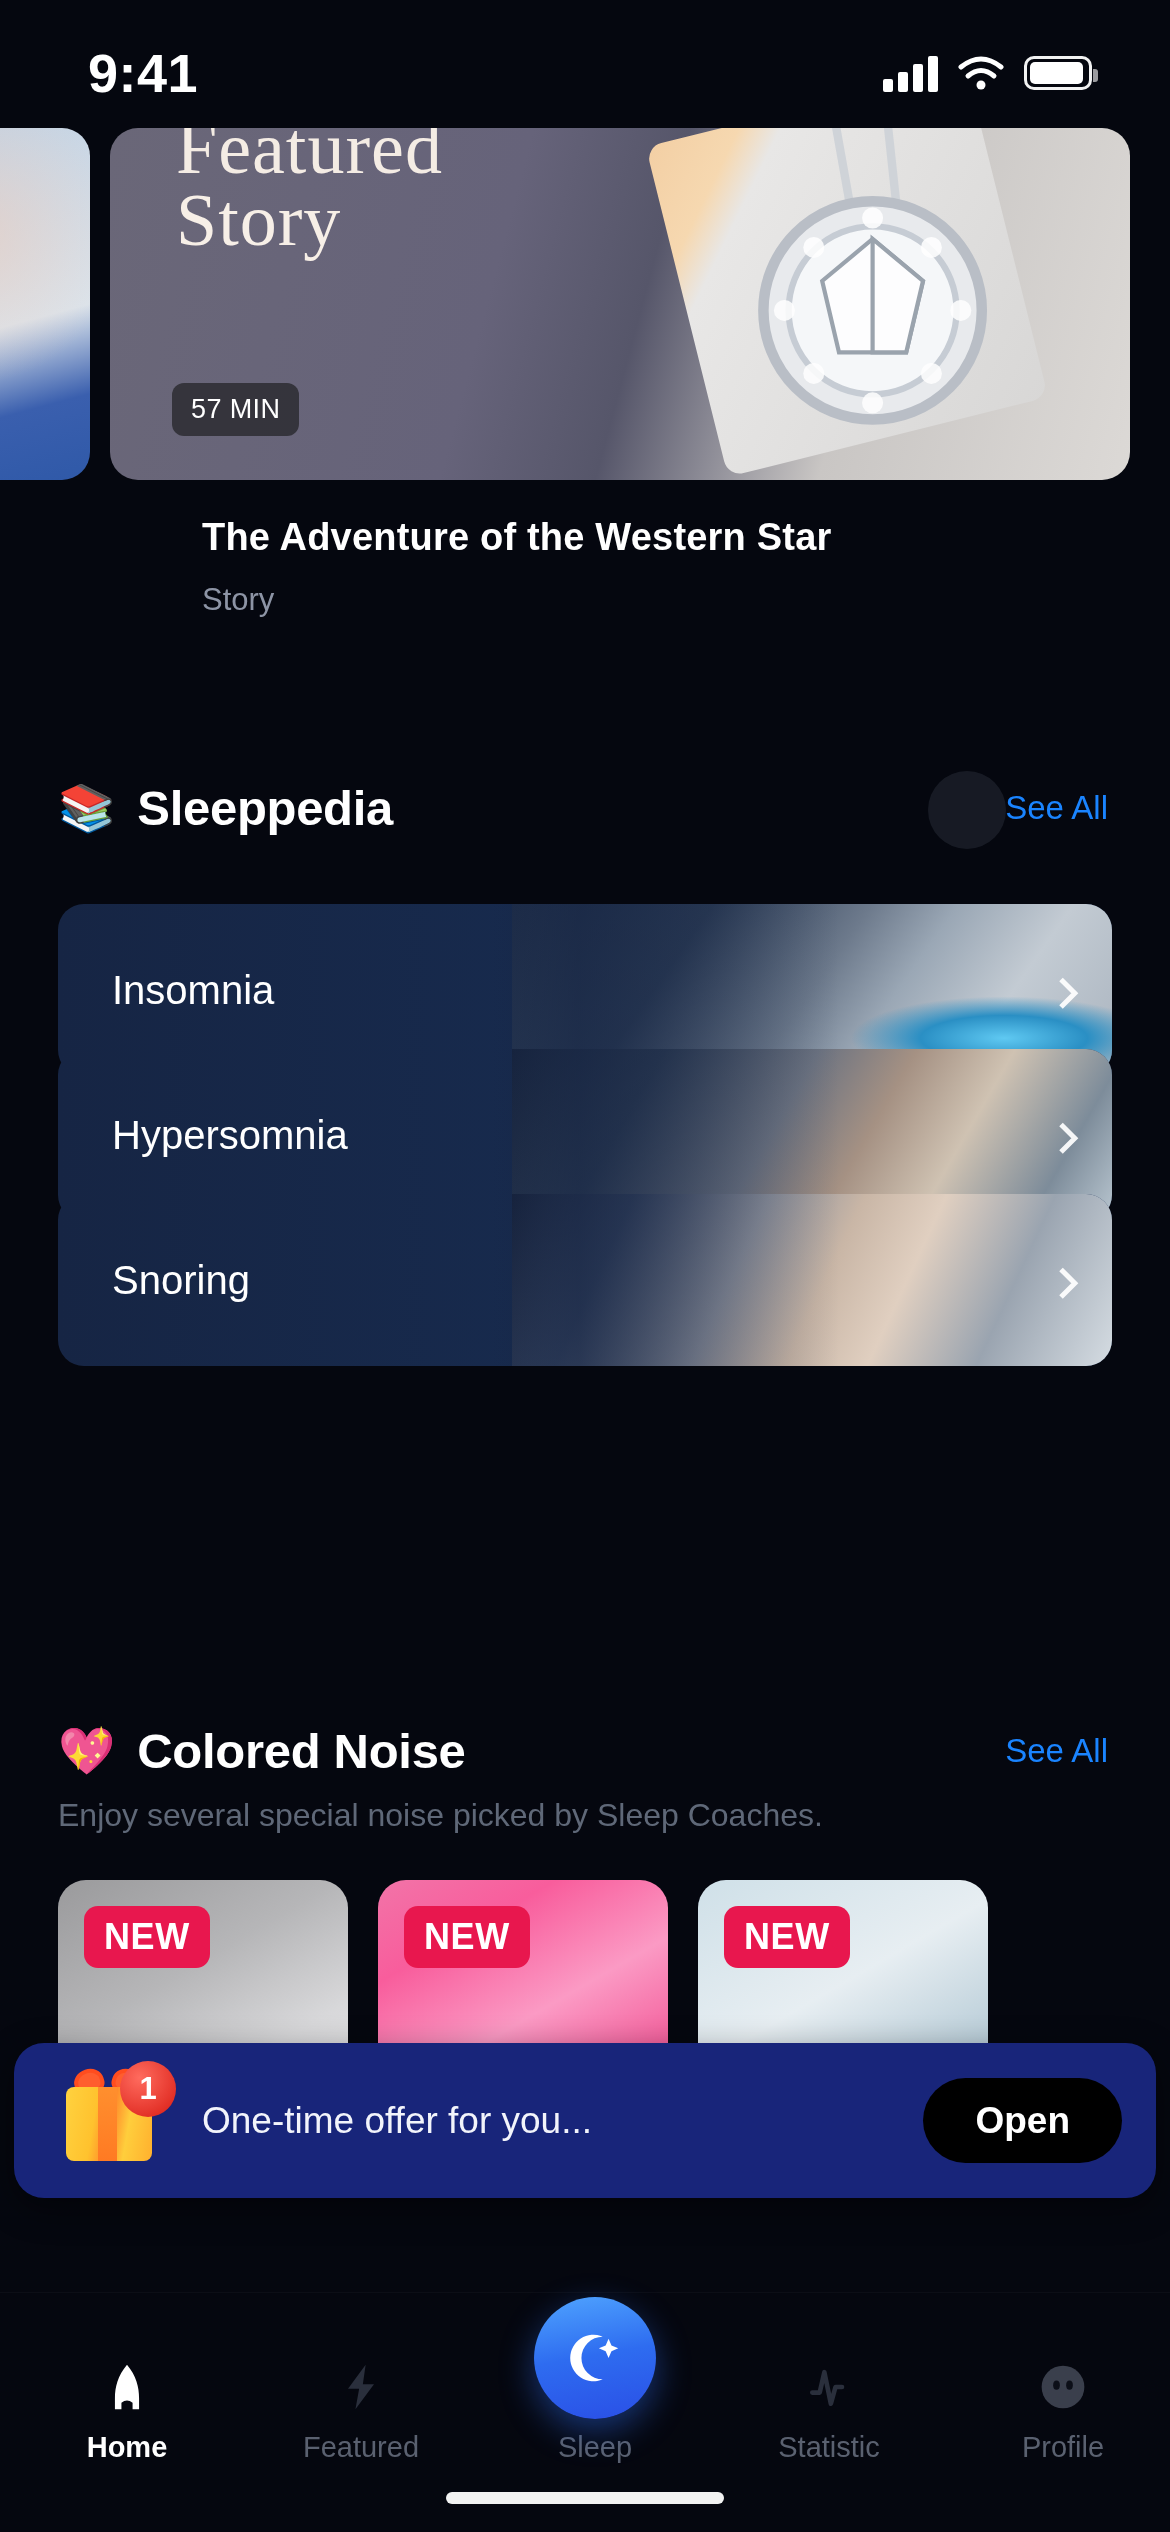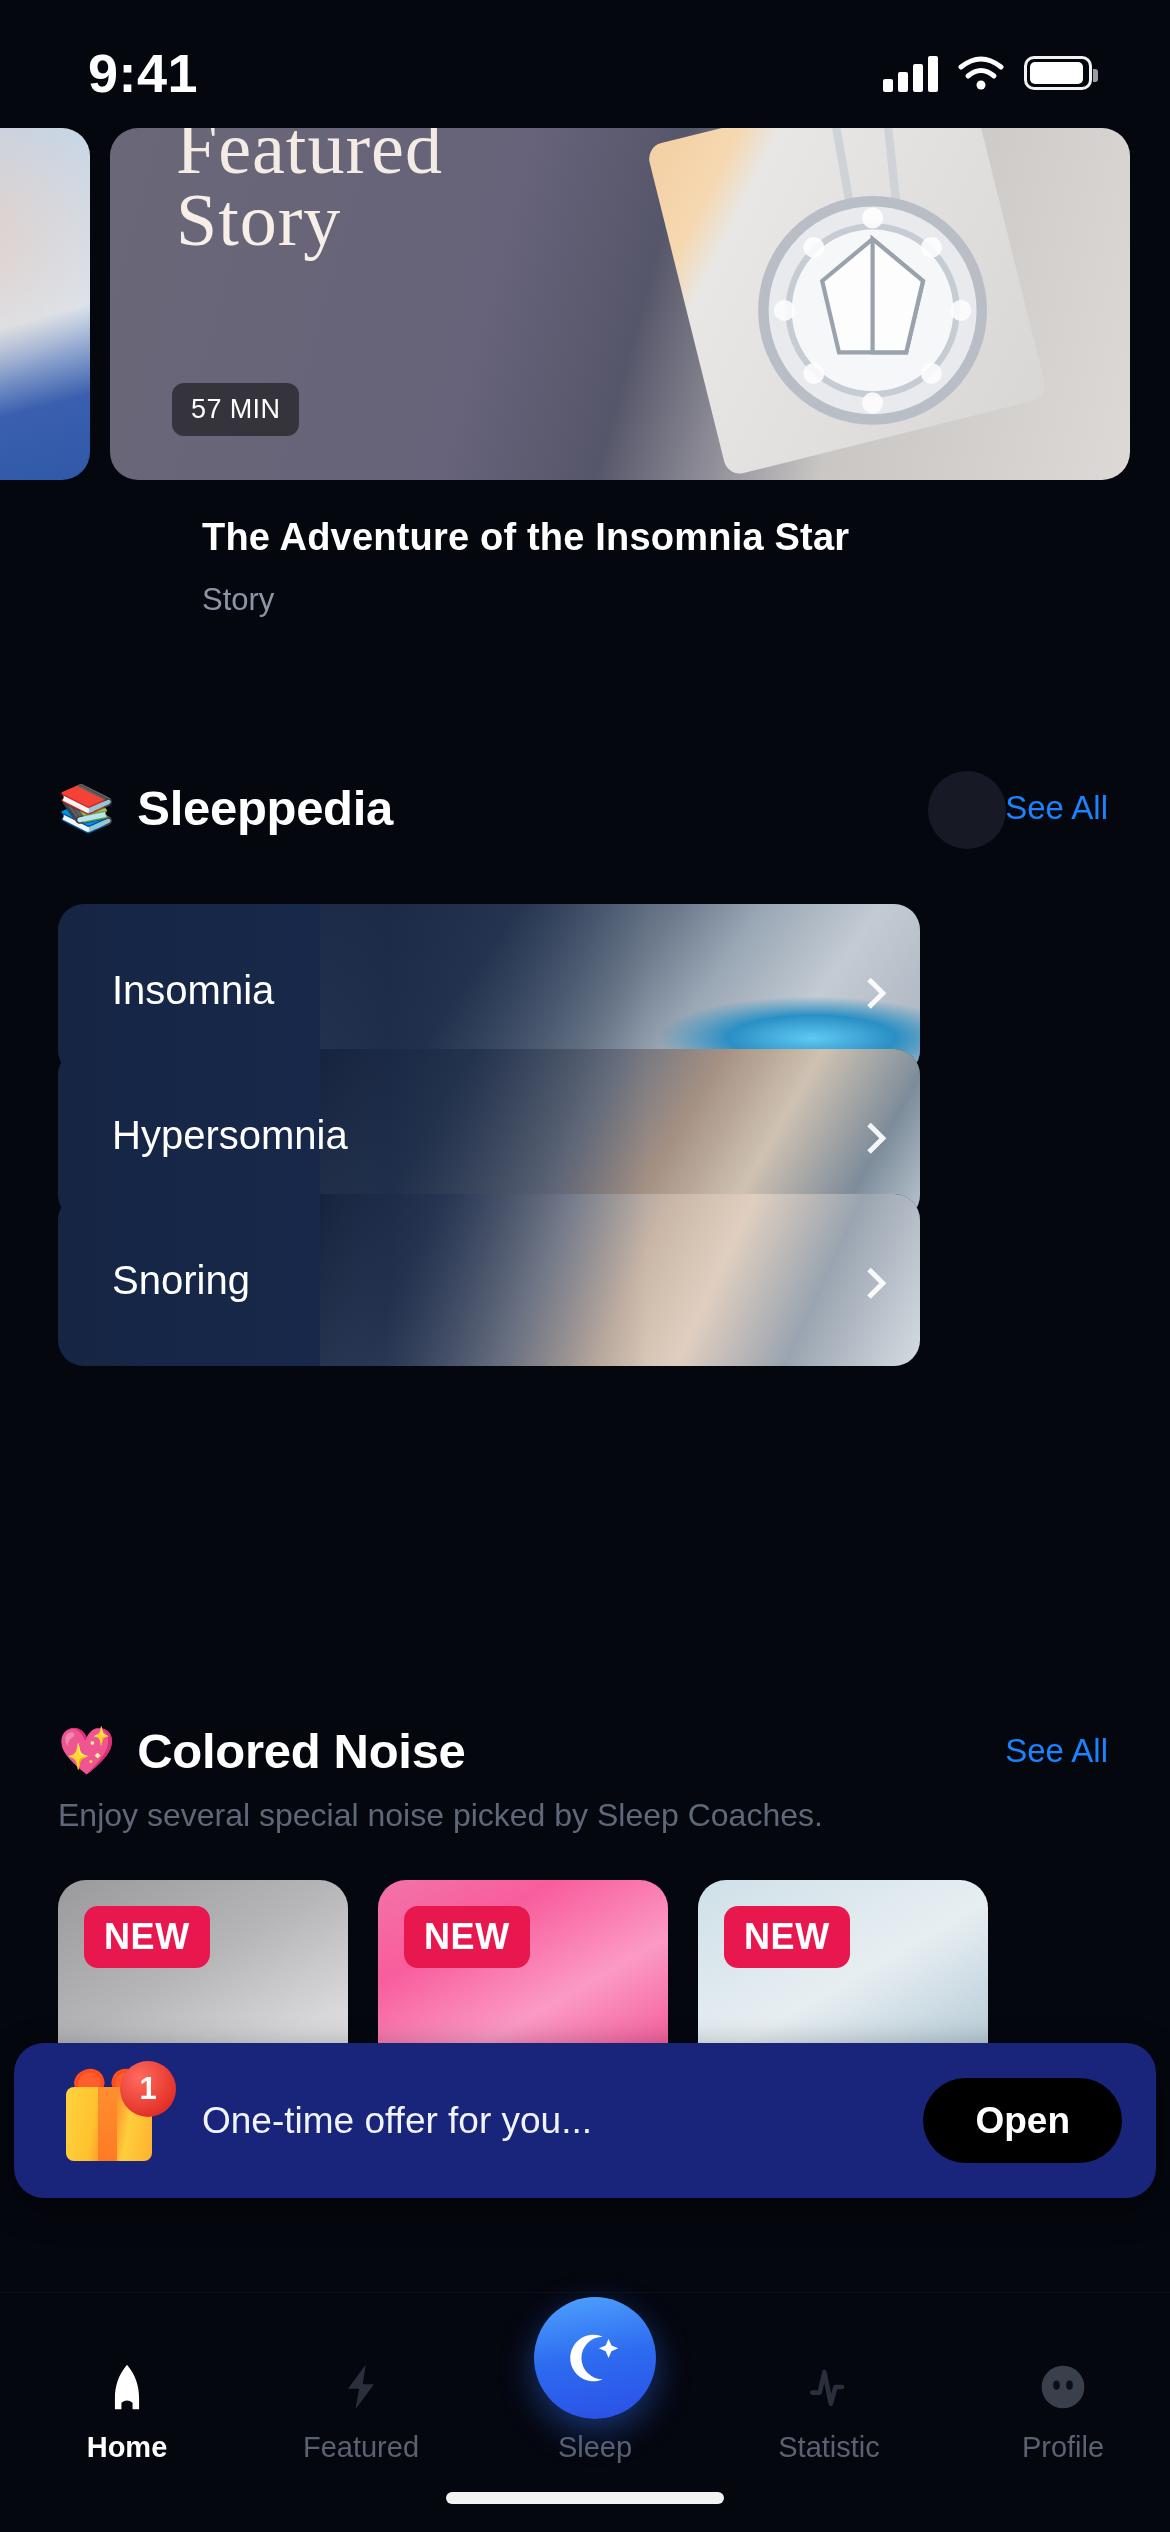--- a/index.html
+++ b/index.html
@@ -126,21 +126,21 @@
     background: rgba(120,130,150,.16);
   }
   .sec-desc {
     position:absolute; left: 58px;
     font-size: 32px; color:#5f6878; font-weight:400;
   }
 
   
   .pedia-card{
     position:absolute; left: 58px;
-    width: 862px; height: 172px;
+    width: 1054px; height: 172px;
     border-radius: 26px; overflow:hidden;
     background: linear-gradient(90deg,#162544 0%, #172a4d 45%, #1b3158 62%, #243a60 100%);
   }
   .pedia-photo{
     position:absolute; right:0; top:0; width: 600px; height: 172px;
   }
   .pedia-fade{
     position:absolute; right:0; top:0; width: 620px; height:172px;
     background: linear-gradient(90deg, #16254400 0%, rgba(22,37,68,.55) 14%, rgba(22,37,68,0) 56%);
   }
@@ -303,21 +303,21 @@
               <circle cx="78" cy="134" r="5"></circle>
             <circle cx="64" cy="104" r="5"></circle>
               <circle cx="78" cy="74" r="5"></circle>
           </g>
         </svg>
         <div class="feat-kicker">Featured</div>
         <div class="feat-word">Story</div>
         <div class="feat-badge">57 MIN</div>
       </div>
     </div>
-    <div class="feat-title">The Adventure of the Insomnia Star</div>
+    <div class="feat-title">The Adventure of the Western Star</div>
     <div class="feat-sub">Story</div>
 
     <div class="sec-head" style="top:780px">
       <div class="sec-left">
         <span class="sec-emoji">📚</span>
         <span class="sec-title">Sleeppedia</span>
       </div>
       <div style="position:relative">
         <span class="see-all-halo"></span>
         <span class="see-all">See All</span>

